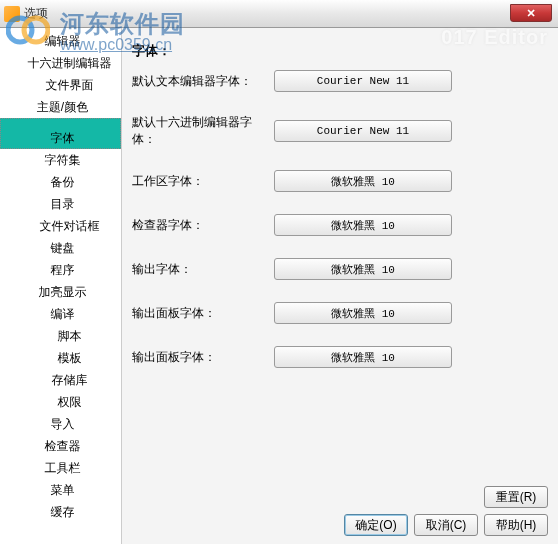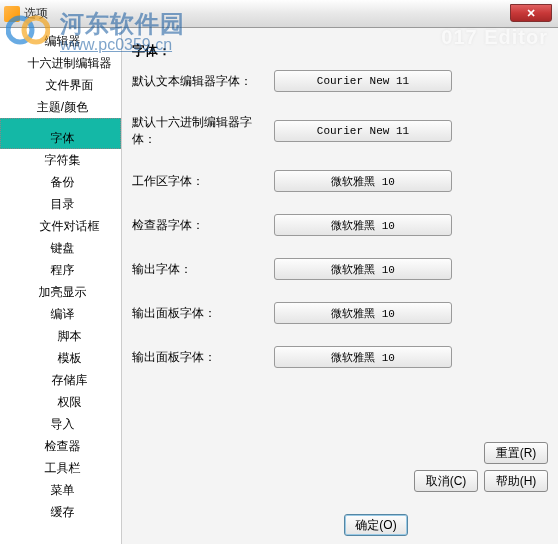--- a/index.html
+++ b/index.html
@@ -27,21 +27,21 @@
 .main { flex: 1; background: #f4f4f4; padding: 14px 10px 10px 10px; position: relative; }
 .section-title { font-size: 13px; font-weight: bold; margin-bottom: 10px; color: #000; }
 
 .form-row { display: flex; align-items: center; margin-bottom: 22px; }
 .form-label { width: 142px; font-size: 12px; color: #000; text-align: left; }
 .font-btn { width: 178px; height: 22px; background: linear-gradient(to bottom, #fdfdfd, #e5e5e5); border: 1px solid #9a9a9a; border-radius: 3px; font-size: 11px; font-family: "Courier New", "Microsoft YaHei", monospace; cursor: pointer; display: flex; align-items: center; justify-content: center; color: #000; }
 
 .bottom-bar { position: absolute; bottom: 8px; right: 10px; display: flex; flex-direction: column; align-items: flex-end; gap: 6px; }
 .bottom-row { display: flex; gap: 6px; }
 .dlg-btn { min-width: 64px; height: 22px; padding: 0 8px; background: linear-gradient(to bottom, #fdfdfd, #e5e5e5); border: 1px solid #8a8a8a; border-radius: 3px; font-size: 12px; font-family: SimSun, sans-serif; cursor: pointer; display: flex; align-items: center; justify-content: center; color: #000; }
-.dlg-btn.default { border-color: #5586a3; box-shadow: 0 0 0 1px #99c9e5 inset; margin-top: 44px; }
+.dlg-btn.default { border-color: #5586a3; box-shadow: 0 0 0 1px #99c9e5 inset; }
 </style>
 </head>
 <body>
 
 <div class="titlebar">
   <div class="titlebar-icon"></div>
   <span class="titlebar-text">选项</span>
   <div class="close-btn">
     <span class="close-x">✕</span>
   </div>

